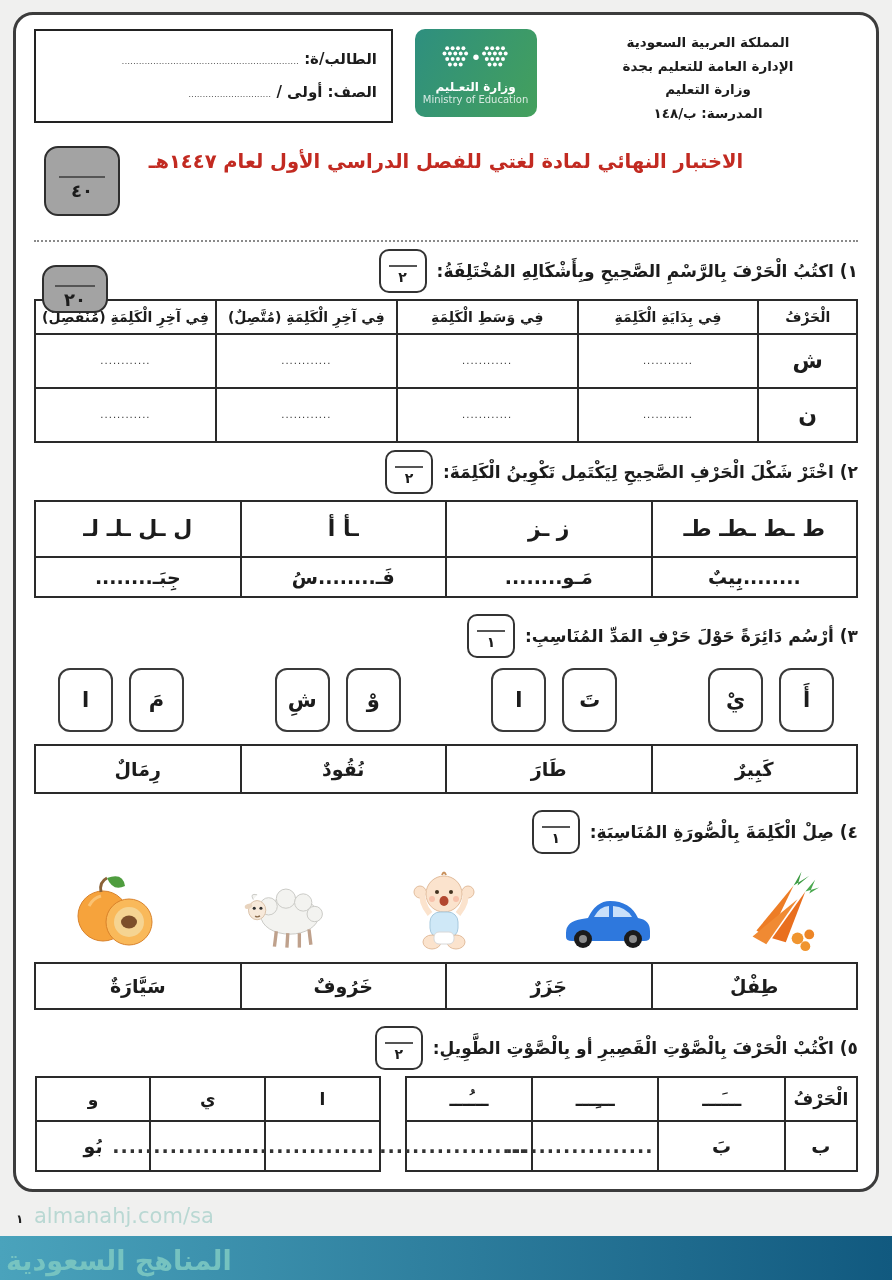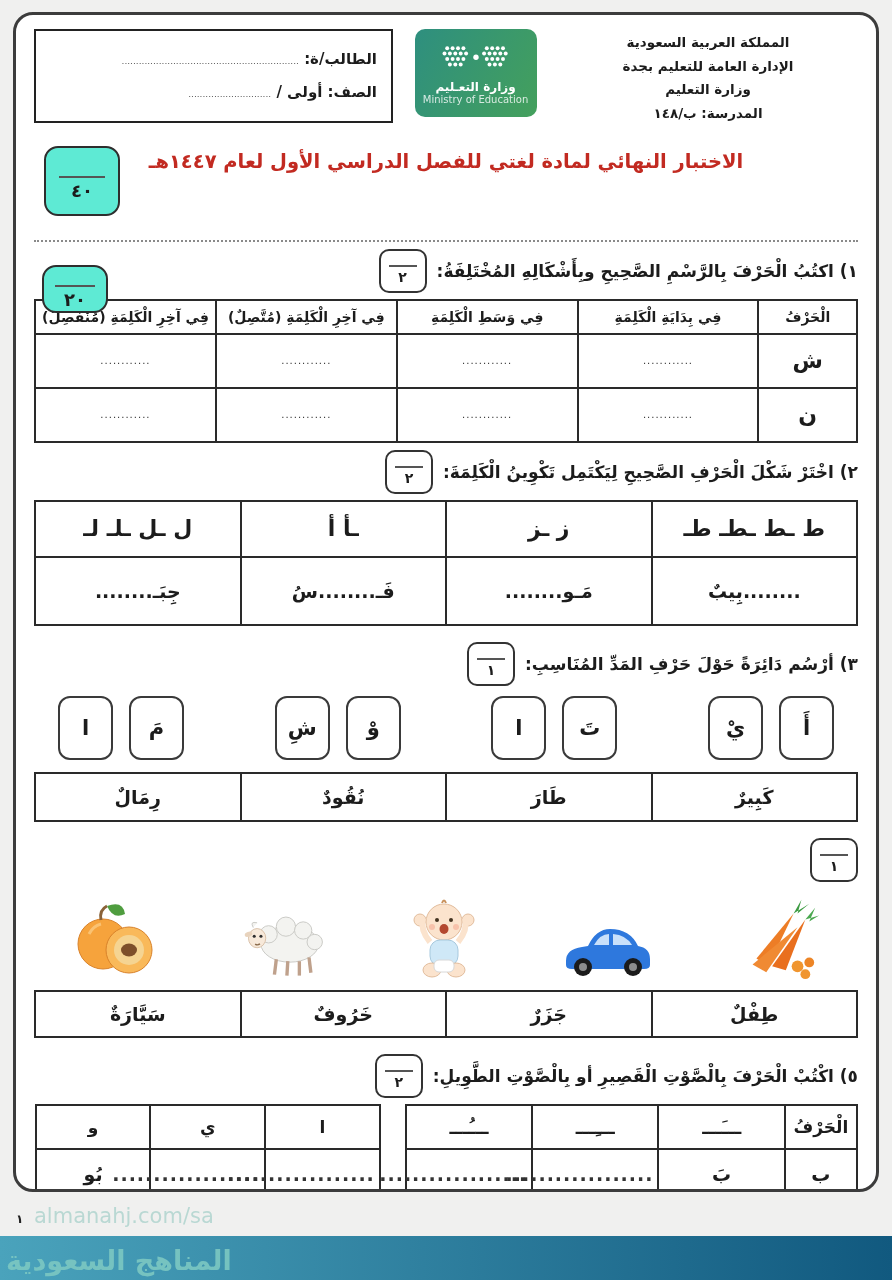--- a/index.html
+++ b/index.html
@@ -33,21 +33,21 @@
   }
   .logo svg{display:block;margin-bottom:3px;}
   .logo-ar{font-size:12px;font-weight:bold;letter-spacing:1px;}
   .logo-en{font-size:10px;opacity:.8;direction:ltr;}
   .student-box{
     width:359px;border:2px solid #222;padding:12px 14px;font-weight:bold;font-size:15px;line-height:2.2;
   }
   .dots{font-size:9px;color:#555;letter-spacing:1px;font-weight:normal;}
   
   .score-box{
-    width:76px;height:70px;border:2px solid #2e2e2e;border-radius:14px;background:#5eead4;
+    width:76px;height:70px;border:2px solid #2e2e2e;border-radius:14px;background:#a3a3a3;
     display:flex;flex-direction:column;
   }
   .score-line{height:46%;border-bottom:2px solid #555;width:64%;margin:0 auto;}
   .score-num{flex:1;text-align:center;font-weight:bold;font-size:18px;padding-top:2px;}
   .qmark{
     width:48px;height:44px;border:2px solid #333;border-radius:10px;flex:none;
     display:flex;flex-direction:column;background:#fff;
   }
   .qmark .score-line{height:42%;}
   .qmark .score-num{font-size:14px;}
@@ -66,21 +66,21 @@
   .qrow{display:flex;align-items:center;gap:10px;margin:7px 0 6px;font-weight:bold;font-size:17px;}
   .qtext{white-space:nowrap;}
   
   table{width:100%;border-collapse:collapse;table-layout:fixed;}
   td,th{border:2px solid #2a2a2a;text-align:center;vertical-align:middle;padding:6px 4px;}
   .t1 th{font-size:14px;height:34px;font-weight:bold;}
   .t1 td{height:54px;}
   .t1 .letter-cell{font-size:22px;font-weight:bold;}
   .dot-cell{font-size:10px;color:#333;letter-spacing:1px;}
   .t2 .choice-cell{height:56px;font-size:22px;font-weight:bold;letter-spacing:2px;}
-  .t2 .word-cell{height:68px;font-size:19px;font-weight:bold;}
+  .t2 .word-cell{height:40px;font-size:19px;font-weight:bold;}
   .t3 td{height:48px;font-size:19px;font-weight:bold;border-radius:8px;}
   .t4 td{height:46px;font-size:19px;font-weight:bold;}
   
   .mad-row{display:flex;justify-content:space-between;padding:0 24px;margin:10px 0 12px;}
   .pair{display:flex;gap:16px;}
   .lbox{
     width:55px;height:64px;border:2px solid #3a3a3a;border-radius:12px;
     display:flex;align-items:center;justify-content:center;font-size:21px;font-weight:bold;background:#fff;
   }
   
@@ -286,20 +286,21 @@
         <td>طَارَ</td>
         <td>نُقُودٌ</td>
         <td>رِمَالٌ</td>
       </tr>
     </tbody>
       </table>
   </section>
 
   <section>
     <div class="qrow" style="margin-top:16px;">
+      <span class="qtext">٤) صِلْ الْكَلِمَةَ بِالْصُّورَةِ المُنَاسِبَةِ:</span>
       <span class="qmark">
         <span class="score-line"></span>
         <span class="score-num">١</span>
       </span>
     </div>
 
     <div class="imgs">
 
       <svg width="88" height="88" viewBox="0 0 90 90">
         <path d="M62 20 L24 66 L36 74 Z" fill="#ed7d26"></path>

